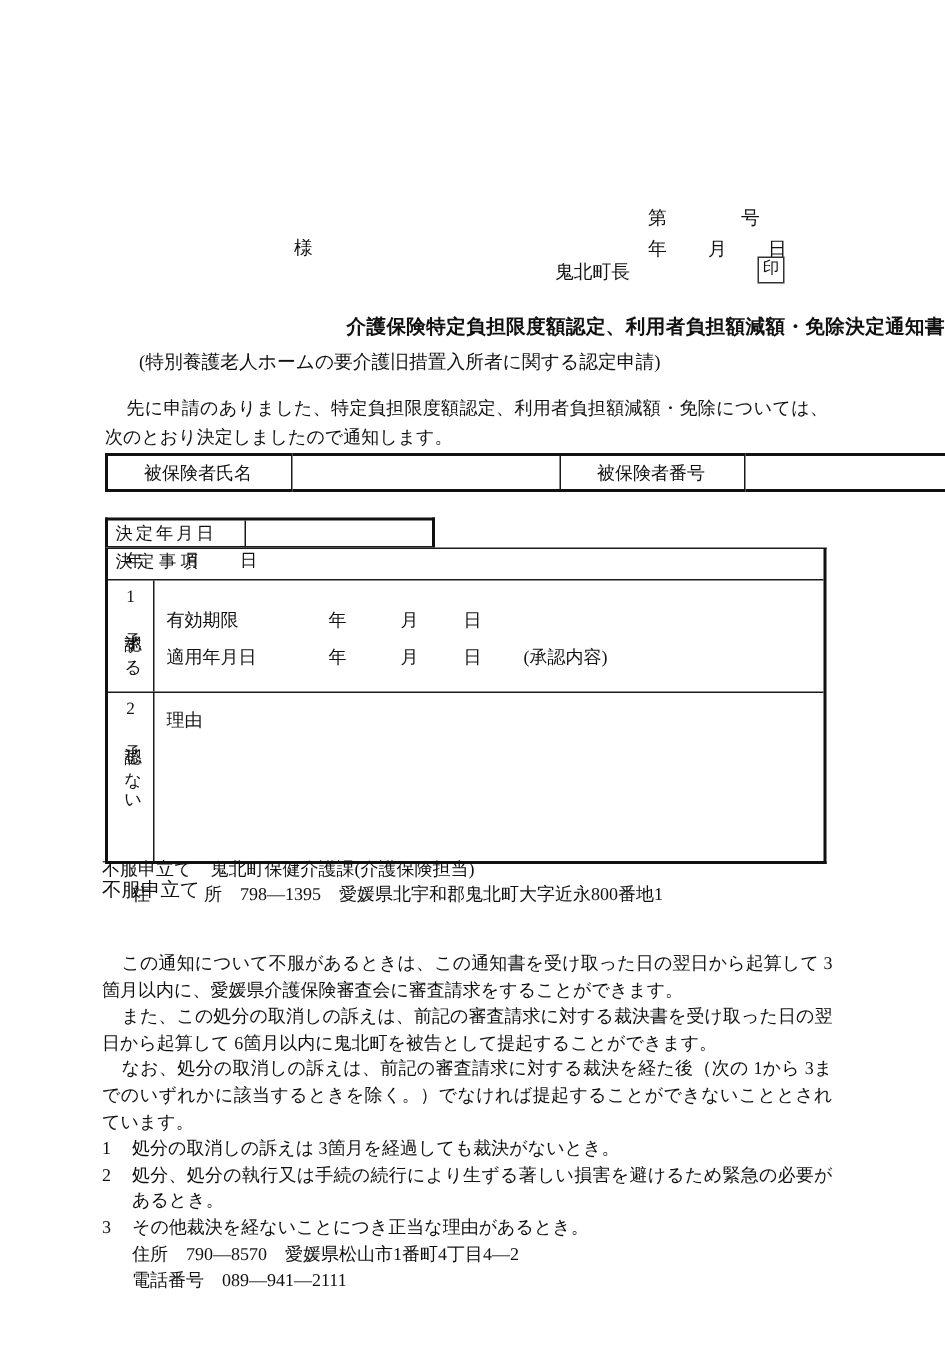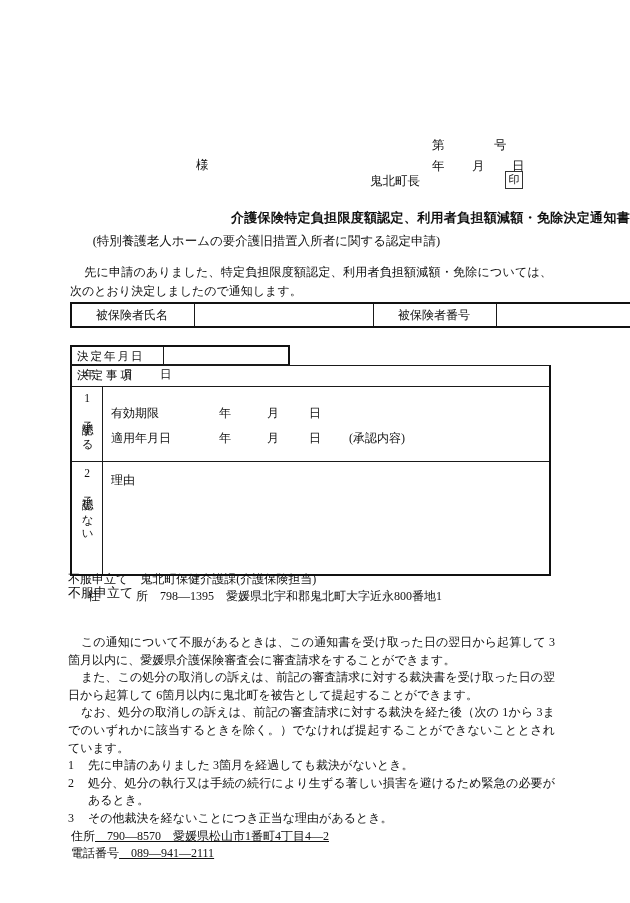--- a/index.html
+++ b/index.html
@@ -229,24 +229,23 @@
   .appeal-body p { margin: 0; text-indent: 13px; }
   .num-list { margin: 0; padding: 0; }
   .num-item {
     display: flex;
     font-size: 12px;
     line-height: 17.6px;
   }
   .num-item .ni-n { width: 20px; flex: none; }
   .num-item .ni-t { flex: 1; text-align: justify; }
   .court-lines {
-    margin-left: 3px;
+    margin-left: 20px;
     font-size: 12px;
     line-height: 17.6px;
-    text-decoration: underline;
   }
   .court-lines .cl { display: block; white-space: nowrap; }
   .court-lines .cl-lbl { display: inline-block; }
 </style>
 </head>
 <body>
 
 <div class="page">
 
 
@@ -321,21 +320,21 @@
   </div>
 
   <div class="appeal-title">不服申立て</div>
   <div class="appeal-body">
     <p>この通知について不服があるときは、この通知書を受け取った日の翌日から起算して 3箇月以内に、愛媛県介護保険審査会に審査請求をすることができます。</p>
     <p>また、この処分の取消しの訴えは、前記の審査請求に対する裁決書を受け取った日の翌日から起算して 6箇月以内に鬼北町を被告として提起することができます。</p>
     <p>なお、処分の取消しの訴えは、前記の審査請求に対する裁決を経た後（次の 1から 3までのいずれかに該当するときを除く。）でなければ提起することができないこととされています。</p>
     <div class="num-list">
       <div class="num-item">
           <span class="ni-n">1</span>
-          <span class="ni-t">先に申請のありました 3箇月を経過しても裁決がないとき。</span>
+          <span class="ni-t">処分の取消しの訴えは 3箇月を経過しても裁決がないとき。</span>
         </div>
       <div class="num-item">
           <span class="ni-n">2</span>
           <span class="ni-t">処分、処分の執行又は手続の続行により生ずる著しい損害を避けるため緊急の必要があるとき。</span>
         </div>
       <div class="num-item">
           <span class="ni-n">3</span>
           <span class="ni-t">その他裁決を経ないことにつき正当な理由があるとき。</span>
         </div>
     </div>

